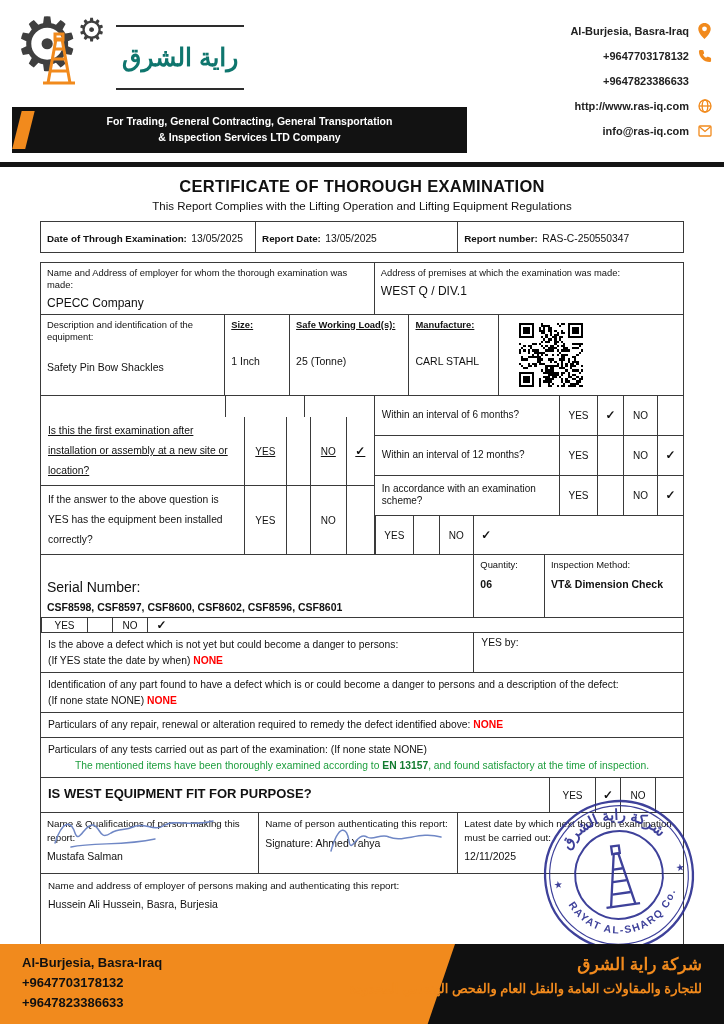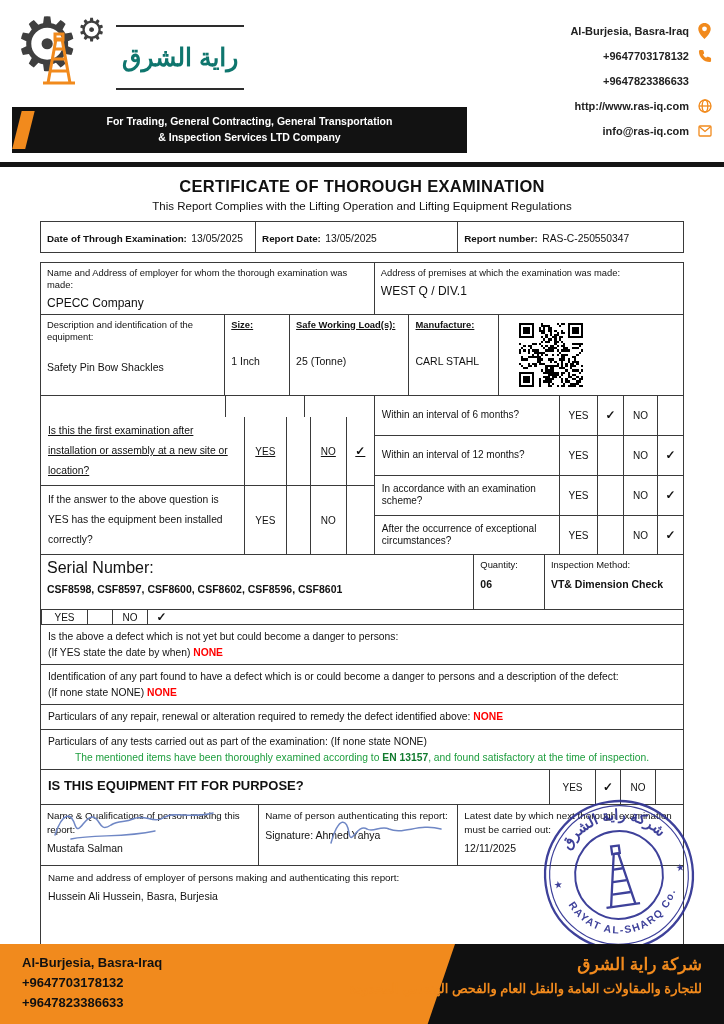--- a/index.html
+++ b/index.html
@@ -77,21 +77,21 @@
   .chk { font-weight: bold; font-size: 12px; }
   .w-yes { width: 42px; } .w-g1 { width: 24px; } .w-no { width: 36px; } .w-g2 { width: 28px; }
   .q-right { width: 48%; display: flex; flex-direction: column; }
   .qr-head { height: 21px; padding: 4px 7px; font-weight: bold; font-size: 10.3px; border-bottom: 1px solid #3a3a3a; }
   .qr-row { flex: 1; display: flex; border-bottom: 1px solid #3a3a3a; min-height: 26px; }
   .q-right .qr-row:last-child { border-bottom: none; }
   .qr-q { flex: 1; padding: 2px 7px; font-size: 10px; line-height: 1.25; display: flex; align-items: center; }
   .w2-yes { width: 38px; } .w2-c { width: 26px; } .w2-no { width: 34px; } .w2-c2 { width: 26px; }
 
   .c-serial { width: 67.5%; min-height: 54px; } .c-qty { width: 11%; } .c-meth { width: 21.5%; }
-  .slbl { font-size: 16px; } .sval { font-size: 10.5px; font-weight: bold; margin-top: 6px; }
+  .slbl { font-size: 14px; margin-top: 20px; } .sval { font-size: 10.5px; font-weight: bold; margin-top: 6px; }
 
   .imm-q { flex: 1; padding: 5px 7px; font-size: 10.3px; }
   .o1 { width: 46px; } .o2 { width: 25px; } .o3 { width: 35px; } .o4 { width: 28px; }
 
   .fut-l { width: 67.5%; padding: 4px 7px; font-size: 10.3px; line-height: 1.5; min-height: 38px; }
   .fut-r { width: 32.5%; padding: 4px 7px; font-size: 10.3px; }
   .red { color: #FF0000; font-weight: bold; }
   .full { width: 100%; padding: 4px 7px; font-size: 10.3px; line-height: 1.5; }
   .grn { color: #1E9E3E; text-align: center; display: block; margin-top: 1px; }
   .grn b { color: #117A2E; }
@@ -575,21 +575,20 @@
             <div class="opt w2-c2 chk">✓</div>
           </div>
           <div class="qr-row">
             <div class="qr-q">In accordance with an examination scheme?</div>
             <div class="opt w2-yes">YES</div>
             <div class="opt w2-c chk"></div>
             <div class="opt w2-no">NO</div>
             <div class="opt w2-c2 chk">✓</div>
           </div>
           <div class="qr-row">
-            <div class="qr-q">After the occurrence of exceptional circumstances?</div>
             <div class="opt w2-yes">YES</div>
             <div class="opt w2-c chk"></div>
             <div class="opt w2-no">NO</div>
             <div class="opt w2-c2 chk">✓</div>
           </div>
         </div>
       </div>
 
       <div class="row">
         <div class="cell c-serial">
@@ -614,20 +613,21 @@
       </div>
 
       <div class="row">
         <div class="cell fut-l">
           <div>Is the above a defect which is not yet but could become a danger to persons:</div>
           <div>
             <span>(If YES state the date by when)</span>
             <span class="red">NONE</span>
           </div>
         </div>
+        <div class="fut-r">YES by:</div>
       </div>
 
       <div class="row">
         <div class="full">
           <div>Identification of any part found to have a defect which is or could become a danger to persons and a description of the defect:</div>
           <div>
             <span>(If none state NONE)</span>
             <span class="red">NONE</span>
           </div>
         </div>
@@ -643,21 +643,21 @@
       <div class="row">
         <div class="full">
           <div>Particulars of any tests carried out as part of the examination: (If none state NONE)</div>
           <span class="grn">
             <span>The mentioned items have been thoroughly examined according to </span><b>EN 13157</b><span>, and found satisfactory at the time of inspection.</span>
           </span>
         </div>
       </div>
 
       <div class="row">
-        <div class="fit-q">IS THIS EQUIPMENT FIT FOR PURPOSE?</div>
+        <div class="fit-q">IS WEST EQUIPMENT FIT FOR PURPOSE?</div>
         <div class="opt o1">YES</div>
         <div class="opt o2 chk">✓</div>
         <div class="opt o3">NO</div>
         <div class="opt o4 chk"></div>
       </div>
 
       <div class="row">
         <div class="cell c-mk">
           <div class="siglbl">Name &amp; Qualifications of person making this report:</div>
           <div class="signame">Mustafa Salman</div>

